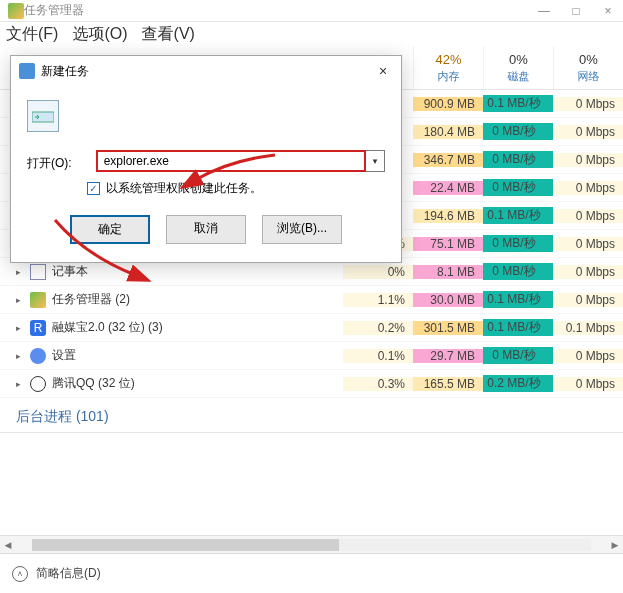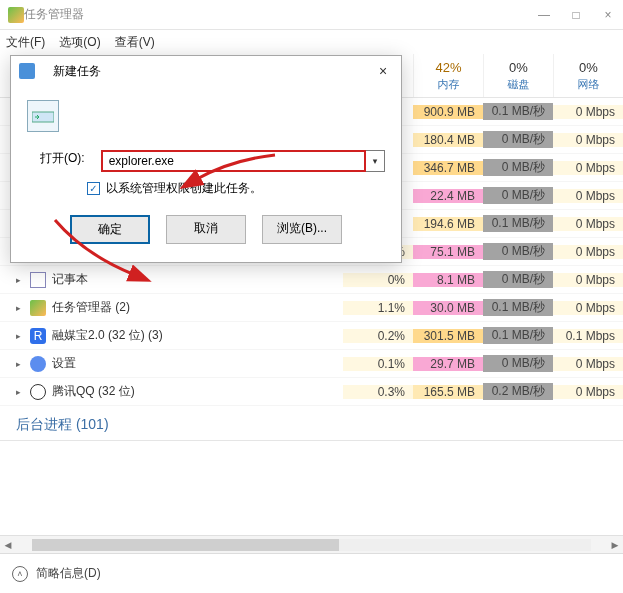--- a/index.html
+++ b/index.html
@@ -8,30 +8,30 @@
     font-family: "Microsoft YaHei", "Segoe UI", sans-serif;
     font-size: 12px;
     background: #fff;
     width: 623px;
     height: 593px;
     overflow: hidden;
     position: relative;
     color: #000;
   }
   .titlebar {
-    height: 30px;
+    height: 22px;
     display: flex;
     align-items: center;
     padding: 0 8px;
     border-bottom: 1px solid #e5e5e5;
   }
   .titlebar .title { flex:1; color:#888; font-size:12px; }
   .winbtns { display:flex; gap:18px; color:#888; }
   .winbtn { width:14px; text-align:center; }
-  .menubar { height:24px; display:flex; align-items:center; padding:0 6px; gap:14px; color:#333; font-size:12px; }
+  .menubar { height:24px; display:flex; align-items:center; padding:0 6px; gap:14px; color:#333; font-size:16px; }
   .menubar span { }
   .header-row {
     display:flex;
     border-bottom:1px solid #e5e5e5;
     height:44px;
     align-items:stretch;
   }
   .header-spacer { flex:1; }
   .colhead {
     width:70px;
@@ -68,21 +68,21 @@
     width:70px;
     text-align:right;
     padding-right:8px;
     font-size:12px;
     color:#444;
   }
   .cpu-lo { background:#fff8e1; }
   .mem-lo { background:#f9a8d4; }
   .mem-md { background:#ffe9b3; }
   .mem-hi { background:#ffd98c; }
-  .disk-lo { background:#a3a3a3; }
+  .disk-lo { background:#14b8a6;text-align:center; }
   .net-lo { background:#fff8e1; }
   .section-head {
     padding:10px 16px 6px 16px;
     color:#3b6ea5;
     font-size:14px;
     border-bottom:1px solid #e5e5e5;
   }
   .bottombar {
     position:absolute;
     bottom:0; left:0; right:0;
@@ -109,29 +109,28 @@
     width:392px;
     border:1px solid #a6a6a6;
     background:#fff;
     box-shadow:0 4px 20px rgba(0,0,0,.2);
   }
   .dlg-title {
     height:30px;
     display:flex; align-items:center;
     padding:0 8px;
     font-size:12px;
-    gap:12px;
   }
   .dlg-title .ic { width:16px;height:16px;background:#4a90d9;margin-right:6px; border-radius:2px;}
   .dlg-title .t { flex:1; }
   .dlg-title .x { width:20px; text-align:center; color:#333; font-size:14px;}
   .dlg-body { padding:14px 16px 18px 16px; }
   .dlg-msg { display:flex; gap:12px; align-items:flex-start; margin-bottom:18px;}
   .dlg-msg .bigicon { width:32px;height:32px;border:1px solid #8ab;background:#eef6fb; display:flex;align-items:center;justify-content:center;}
-  .dlg-open { display:flex; align-items:flex-start; gap:16px;margin-left:13px; }
+  .dlg-open { display:flex; align-items:flex-end; gap:24px; }
   .combo {
     flex:1;
     display:flex;
     border:1px solid #7a7a7a;
     height:22px;
   }
   .combo .inner {
     flex:1;
     border:2px solid #d02020;
     margin:-1px 0 -1px -1px;

